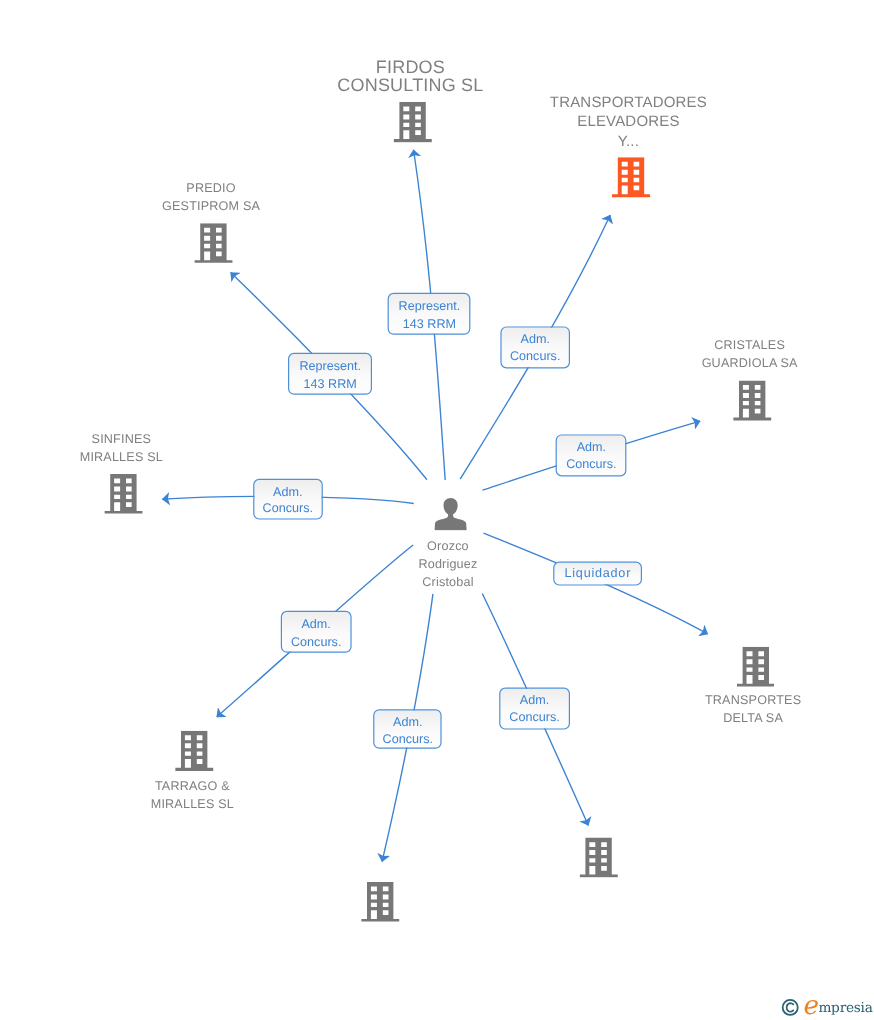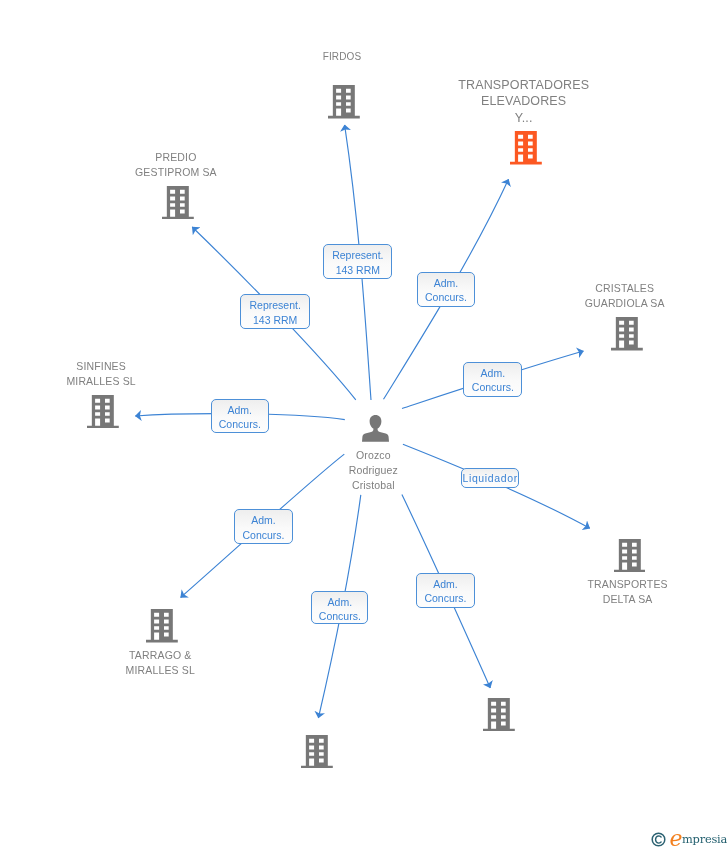--- a/index.html
+++ b/index.html
@@ -38,21 +38,21 @@
       <path d="M 344.8 419.6 C 300 413 190 412 135.2 416.0" fill="none" stroke="#3c83d4" stroke-width="1.15" marker-end="url(#ah)"></path>
       <path d="M 402.9 444.3 C 450 463 533 497 589.8 528.3" fill="none" stroke="#3c83d4" stroke-width="1.15" marker-end="url(#ah)"></path>
       <path d="M 344.3 454.1 C 310 481 238 547 180.6 597.5" fill="none" stroke="#3c83d4" stroke-width="1.15" marker-end="url(#ah)"></path>
       <path d="M 401.9 494.6 C 420 532 460 620 490.3 687.9" fill="none" stroke="#3c83d4" stroke-width="1.15" marker-end="url(#ah)"></path>
       <path d="M 360.8 494.9 C 354 545 344 608 318.4 718.0" fill="none" stroke="#3c83d4" stroke-width="1.15" marker-end="url(#ah)"></path>
     </svg>
   <div id="nodes">
       <div class="node" style="left:328.1px;top:85.2px;"><svg width="31.8" height="33.5" viewBox="0 0 31.8 33.5">
           <path fill="#777777" fill-rule="evenodd" d="M4.84 0 H26.82 V30.84 H31.8 V33.48 H0 V30.84 H4.84 ZM8.1 3.8 H13.1 V7.8 H8.1 ZM18.0 3.8 H22.7 V7.8 H18.0 ZM8.1 10.4 H13.1 V14.6 H8.1 ZM18.0 10.4 H22.7 V14.6 H18.0 ZM8.1 17.2 H13.1 V20.8 H8.1 ZM18.0 17.2 H22.7 V20.8 H18.0 ZM8.1 23.6 H13.1 V30.84 H8.1 ZM18.0 23.6 H22.7 V27.6 H18.0 Z"></path>
         </svg></div>
-      <div class="node-label" style="left:222px;top:49.400000000000006px;width:240px;font-size:10px;line-height:15.1px;"><div>FIRDOS</div></div>
+      <div class="node-label" style="left:222px;top:49.400000000000006px;width:240px;font-size:15px;line-height:15.1px;"><div>FIRDOS</div><div>CONSULTING SL</div></div>
       <div class="node" style="left:509.80000000000007px;top:131.4px;"><svg width="31.8" height="33.5" viewBox="0 0 31.8 33.5">
           <path fill="#fc5822" fill-rule="evenodd" d="M4.84 0 H26.82 V30.84 H31.8 V33.48 H0 V30.84 H4.84 ZM8.1 3.8 H13.1 V7.8 H8.1 ZM18.0 3.8 H22.7 V7.8 H18.0 ZM8.1 10.4 H13.1 V14.6 H8.1 ZM18.0 10.4 H22.7 V14.6 H18.0 ZM8.1 17.2 H13.1 V20.8 H8.1 ZM18.0 17.2 H22.7 V20.8 H18.0 ZM8.1 23.6 H13.1 V30.84 H8.1 ZM18.0 23.6 H22.7 V27.6 H18.0 Z"></path>
         </svg></div>
       <div class="node-label" style="left:403.70000000000005px;top:77.20000000000002px;width:240px;font-size:12.5px;line-height:16.2px;"><div>TRANSPORTADORES</div><div>ELEVADORES</div><div>Y...</div></div>
       <div class="node" style="left:162px;top:185.9px;"><svg width="31.8" height="33.5" viewBox="0 0 31.8 33.5">
           <path fill="#777777" fill-rule="evenodd" d="M4.84 0 H26.82 V30.84 H31.8 V33.48 H0 V30.84 H4.84 ZM8.1 3.8 H13.1 V7.8 H8.1 ZM18.0 3.8 H22.7 V7.8 H18.0 ZM8.1 10.4 H13.1 V14.6 H8.1 ZM18.0 10.4 H22.7 V14.6 H18.0 ZM8.1 17.2 H13.1 V20.8 H8.1 ZM18.0 17.2 H22.7 V20.8 H18.0 ZM8.1 23.6 H13.1 V30.84 H8.1 ZM18.0 23.6 H22.7 V27.6 H18.0 Z"></path>
         </svg></div>
       <div class="node-label" style="left:55.900000000000006px;top:150.10000000000002px;width:240px;font-size:10.5px;line-height:15.1px;"><div>PREDIO</div><div>GESTIPROM SA</div></div>
       <div class="node" style="left:610.8000000000001px;top:317.1px;"><svg width="31.8" height="33.5" viewBox="0 0 31.8 33.5">
           <path fill="#777777" fill-rule="evenodd" d="M4.84 0 H26.82 V30.84 H31.8 V33.48 H0 V30.84 H4.84 ZM8.1 3.8 H13.1 V7.8 H8.1 ZM18.0 3.8 H22.7 V7.8 H18.0 ZM8.1 10.4 H13.1 V14.6 H8.1 ZM18.0 10.4 H22.7 V14.6 H18.0 ZM8.1 17.2 H13.1 V20.8 H8.1 ZM18.0 17.2 H22.7 V20.8 H18.0 ZM8.1 23.6 H13.1 V30.84 H8.1 ZM18.0 23.6 H22.7 V27.6 H18.0 Z"></path>
@@ -82,21 +82,21 @@
           <path fill="#777777" d="M13.5 0 C10.1 0 7.6 2.3 7.6 6.3 C7.6 10.0 9.9 13.1 11.4 13.6 C11.5 15.0 11.3 15.9 10.4 16.4 C9.2 17.1 5.5 17.6 3.3 18.5 C1.5 19.2 0.55 20.1 0.42 21.8 L0 26.8 H27 L26.58 21.8 C26.45 20.1 25.5 19.2 23.7 18.5 C21.5 17.6 17.8 17.1 16.6 16.4 C15.7 15.9 15.5 15.0 15.6 13.6 C17.1 13.1 19.4 10.0 19.4 6.3 C19.4 2.3 16.9 0 13.5 0 Z"></path>
         </svg></div>
       <div class="node-label" style="left:253.3px;top:448.09999999999997px;width:240px;"><div>Orozco</div><div>Rodriguez</div><div>Cristobal</div></div>
     </div>
   <div id="elabels">
       <div class="elabel" style="left:323.4px;top:244.3px;width:68.9px;height:34.5px;letter-spacing:0px;padding-top:3px;"><div>Represent.</div><div>143 RRM</div></div>
       <div class="elabel" style="left:240.4px;top:294.4px;width:69.6px;height:34.3px;letter-spacing:0px;padding-top:3px;"><div>Represent.</div><div>143 RRM</div></div>
       <div class="elabel" style="left:416.8px;top:272.2px;width:58.4px;height:34.7px;letter-spacing:0px;padding-top:3px;"><div>Adm.</div><div>Concurs.</div></div>
       <div class="elabel" style="left:463.4px;top:362px;width:58.9px;height:35.2px;letter-spacing:0px;padding-top:3px;"><div>Adm.</div><div>Concurs.</div></div>
       <div class="elabel" style="left:210.6px;top:398.5px;width:58.4px;height:34.7px;letter-spacing:0px;padding-top:3px;"><div>Adm.</div><div>Concurs.</div></div>
-      <div class="elabel" style="left:461.2px;top:468.2px;width:58px;height:19.7px;letter-spacing:0.65px;padding-top:1.8px;"><div>Liquidador</div></div>
+      <div class="elabel" style="left:461.2px;top:468.2px;width:74px;height:19.7px;letter-spacing:0.65px;padding-top:1.8px;"><div>Liquidador</div></div>
       <div class="elabel" style="left:233.9px;top:509.3px;width:59.2px;height:34.4px;letter-spacing:0px;padding-top:3px;"><div>Adm.</div><div>Concurs.</div></div>
       <div class="elabel" style="left:416.1px;top:573px;width:58.7px;height:35.4px;letter-spacing:0px;padding-top:3px;"><div>Adm.</div><div>Concurs.</div></div>
       <div class="elabel" style="left:311.4px;top:590.6px;width:56.9px;height:33.9px;letter-spacing:0px;padding-top:3px;"><div>Adm.</div><div>Concurs.</div></div>
     </div>
   <div id="logo">
       <span class="cmark"><svg width="15" height="15" viewBox="0 0 15 15">
           <circle cx="7.5" cy="7.5" r="6.3" fill="none" stroke="#2c6272" stroke-width="1.5"></circle>
           <path d="M10.1 5.0 A4.0 4.0 0 0 0 7.4 3.9 A3.7 3.7 0 0 0 7.4 11.1 A4.0 4.0 0 0 0 10.1 10.0" fill="none" stroke="#2c6272" stroke-width="1.4" stroke-linecap="round"></path>
         </svg></span>
       <span class="brand-e">e</span>

